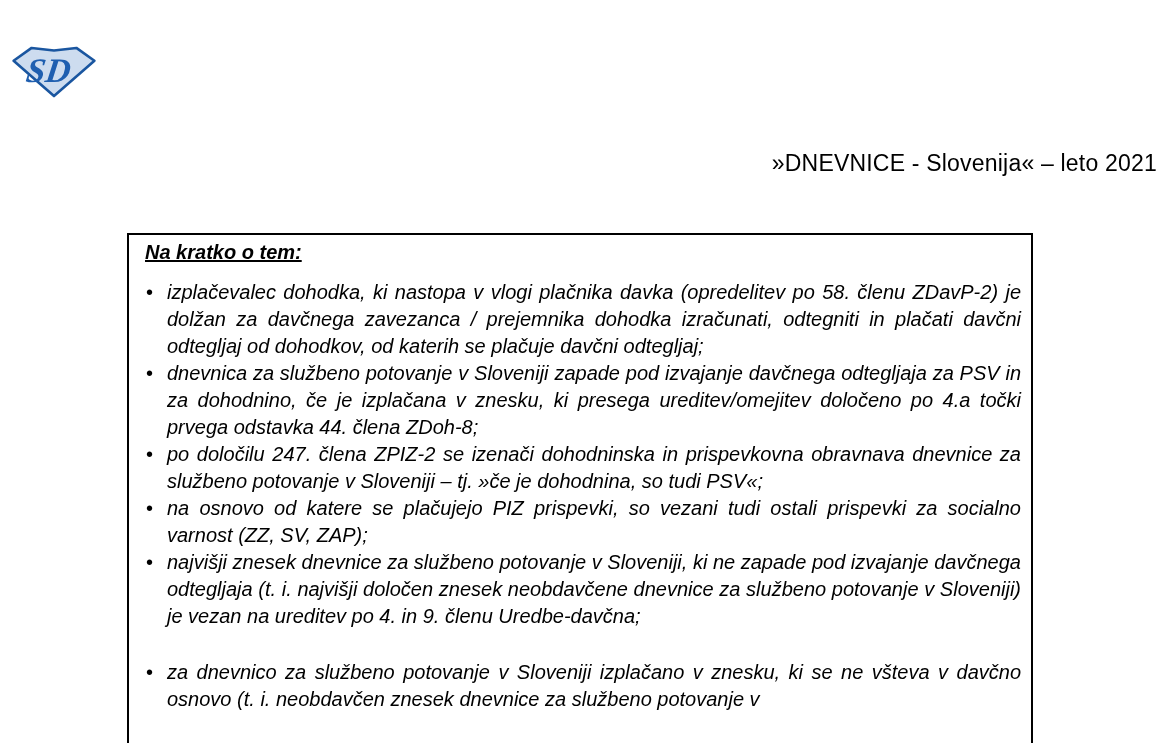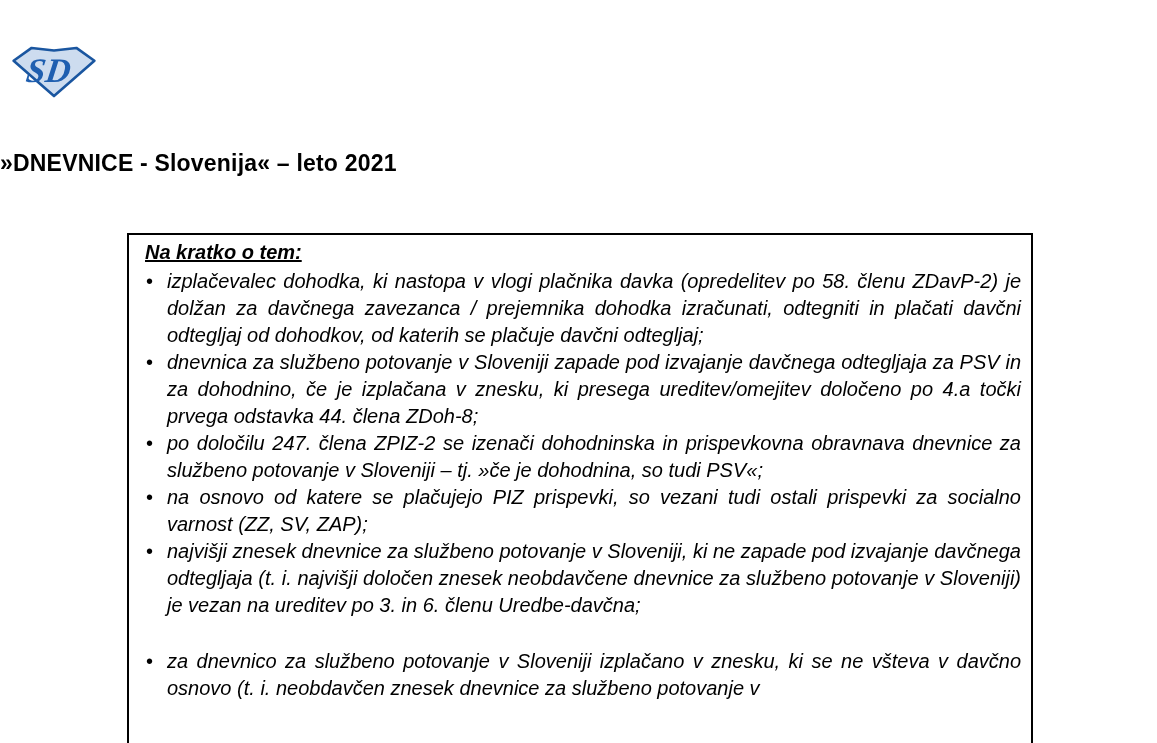--- a/index.html
+++ b/index.html
@@ -17,42 +17,42 @@
     left: 11px;
     top: 44px;
     width: 86px;
     height: 56px;
   }
   .doc-title {
     position: absolute;
     left: 0;
     top: 150px;
     width: 100%;
-    text-align: left;
+    text-align: right;
     font-size: 23px;
-    font-weight: bold;
+    font-weight: normal;
     letter-spacing: 0.2px;
   }
   .info-box {
     position: absolute;
     left: 127px;
     top: 233px;
     width: 906px;
     height: 580px; 
     box-sizing: border-box;
     border: 2px solid #000000;
     padding: 3px 10px 0 14px;
   }
   .box-heading {
     font-size: 20px;
     font-weight: bold;
     font-style: italic;
     text-decoration: underline;
     line-height: 27px;
-    margin: 1px 0 2px 2px;
+    margin: 1px 0 13px 2px;
   }
   .bullet-row {
     display: flex;
     align-items: flex-start;
   }
   .bullet-row.gap-before { margin-top: 29px; }
   .bullet-dot {
     flex: 0 0 24px;
     width: 24px;
     font-size: 20px;
@@ -95,21 +95,21 @@
         <div class="bullet-row">
           <span class="bullet-dot">•</span>
           <div class="bullet-text">po določilu 247. člena ZPIZ-2 se izenači dohodninska in prispevkovna obravnava dnevnice za službeno potovanje v Sloveniji – tj. »če je dohodnina, so tudi PSV«;</div>
         </div>
         <div class="bullet-row">
           <span class="bullet-dot">•</span>
           <div class="bullet-text">na osnovo od katere se plačujejo PIZ prispevki, so vezani tudi ostali prispevki za socialno varnost (ZZ, SV, ZAP);</div>
         </div>
         <div class="bullet-row">
           <span class="bullet-dot">•</span>
-          <div class="bullet-text">najvišji znesek dnevnice za službeno potovanje v Sloveniji, ki ne zapade pod izvajanje davčnega odtegljaja (t. i. najvišji določen znesek neobdavčene dnevnice za službeno potovanje v Sloveniji) je vezan na ureditev po 3. in 6. členu Uredbe-davčna;</div>
+          <div class="bullet-text">najvišji znesek dnevnice za službeno potovanje v Sloveniji, ki ne zapade pod izvajanje davčnega odtegljaja (t. i. najvišji določen znesek neobdavčene dnevnice za službeno potovanje v Sloveniji) je vezan na ureditev po 4. in 9. členu Uredbe-davčna;</div>
         </div>
         <div class="bullet-row gap-before">
           <span class="bullet-dot">•</span>
           <div class="bullet-text">za dnevnico za službeno potovanje v Sloveniji izplačano v znesku, ki se ne všteva v davčno osnovo (t. i. neobdavčen znesek dnevnice za službeno potovanje v</div>
         </div>
       </div>
   </div>
 
 </div>
 

